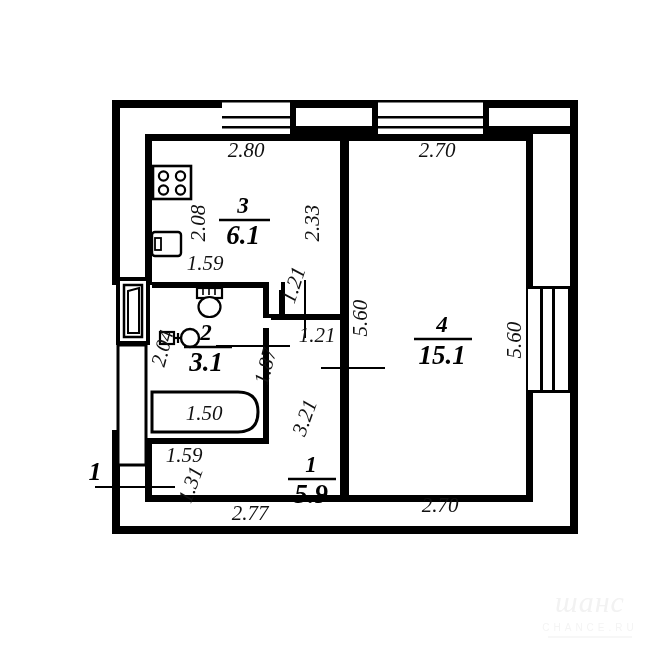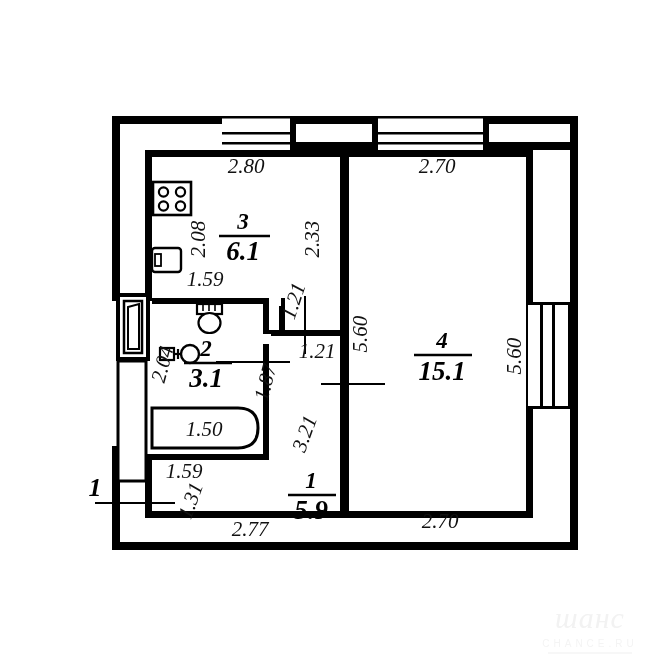--- a/index.html
+++ b/index.html
@@ -9,21 +9,21 @@
   }
   body {
     width: 670px;
     height: 670px;
     font-family: "Liberation Sans", sans-serif;
     position: relative;
     overflow: hidden;
   }
   #plan-root {
     position: absolute;
-    left: 0; top: 16px;
+    left: 0; top: 0;
     width: 670px;
     height: 577px;
   }
   svg.plan {
     display: block;
     width: 670px;
     height: 670px;
   }
   .dim-text {
     font-family: "Liberation Serif", serif;

